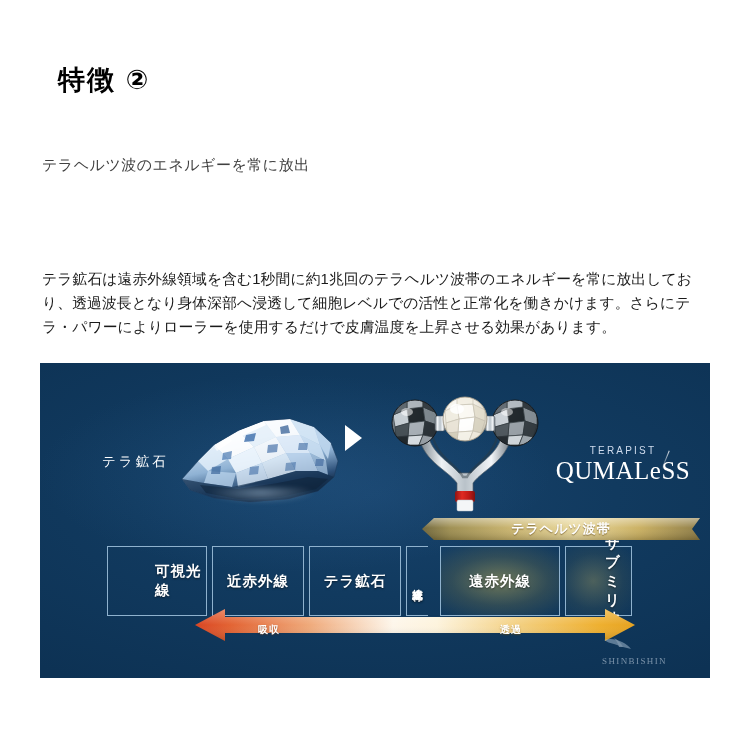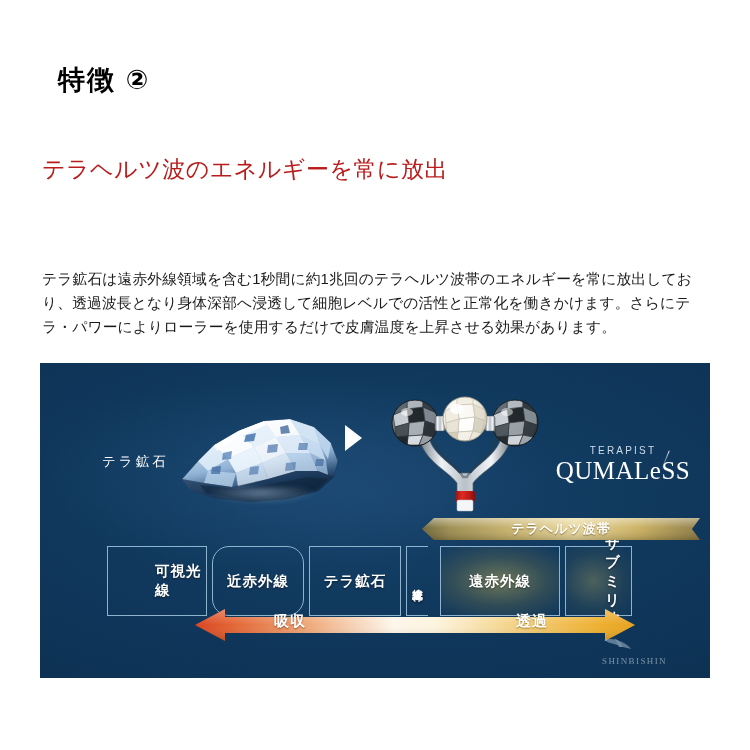--- a/index.html
+++ b/index.html
@@ -33,23 +33,23 @@
     color: #000000;
     letter-spacing: 2px;
     line-height: 1.25;
     white-space: pre;
   }
 
   .subtitle {
     position: absolute;
     left: 42px;
     top: 155px;
-    font-size: 23px;
+    font-size: 15px;
     font-weight: 400;
-    color: #b91c1c;
+    color: #404040;
     letter-spacing: 0.5px;
     line-height: 1.3;
   }
 
   .body-copy {
     position: absolute;
     left: 42px;
     top: 232px;
     width: 672px;
     font-size: 14.8px;
@@ -204,21 +204,21 @@
     color: #ffffff;
     font-size: 14.5px;
     font-weight: 700;
     letter-spacing: 1px;
     background: transparent;
     text-shadow: 0 1px 2px rgba(0,0,0,0.5);
     box-sizing: border-box;
   }
   .cell:last-child { margin-right: 0; }
   .cell.visible-light { flex: 0 0 100px; padding-left: 47px; }
-  .cell.near-ir      { flex: 0 0 92px; border-radius: 17px; }
+  .cell.near-ir      { flex: 0 0 92px; }
   .cell.mid-ir       { flex: 0 0 92px; }
   .cell.growth {
     flex: 0 0 22px;
     writing-mode: vertical-rl;
     font-size: 10.5px;
     letter-spacing: 0px;
     line-height: 1.05;
     margin-right: 0;
     border-right: none;
   }
@@ -237,27 +237,26 @@
   .biarrow {
     position: absolute;
     left: 155px;
     top: 245px;
     width: 440px;
     height: 34px;
     z-index: 4;
   }
   .biarrow-label {
     position: absolute;
-    top: 4px;
-    font-size: 15px;
+    top: 15px;
+    font-size: 10px;
     font-weight: 700;
     color: #ffffff;
     letter-spacing: 1px;
     text-shadow: 0 1px 1.5px rgba(90,40,10,0.6);
-    margin-left: 16px;
   }
   .label-absorb { left: 63px; }
   .label-transmit { left: 305px; text-shadow: 0 1px 1.5px rgba(110,75,5,0.6); }
 
   
   .watermark {
     position: absolute;
     right: 18px;
     bottom: 12px;
     width: 90px;

